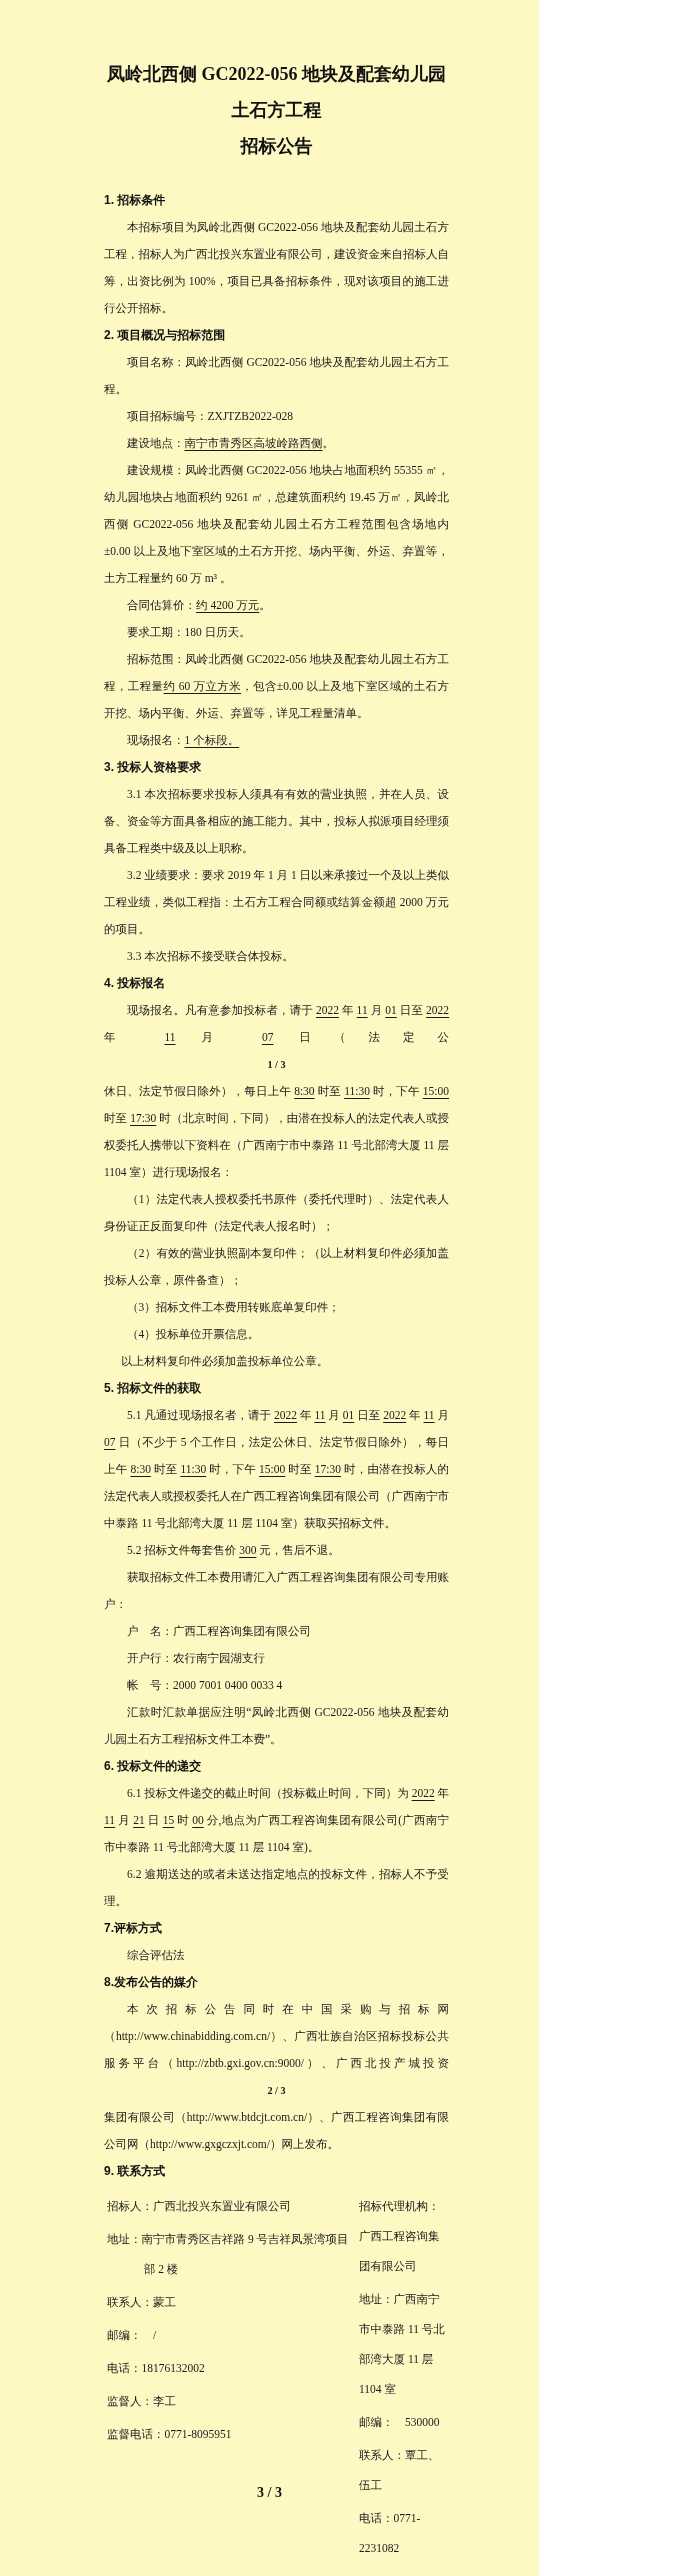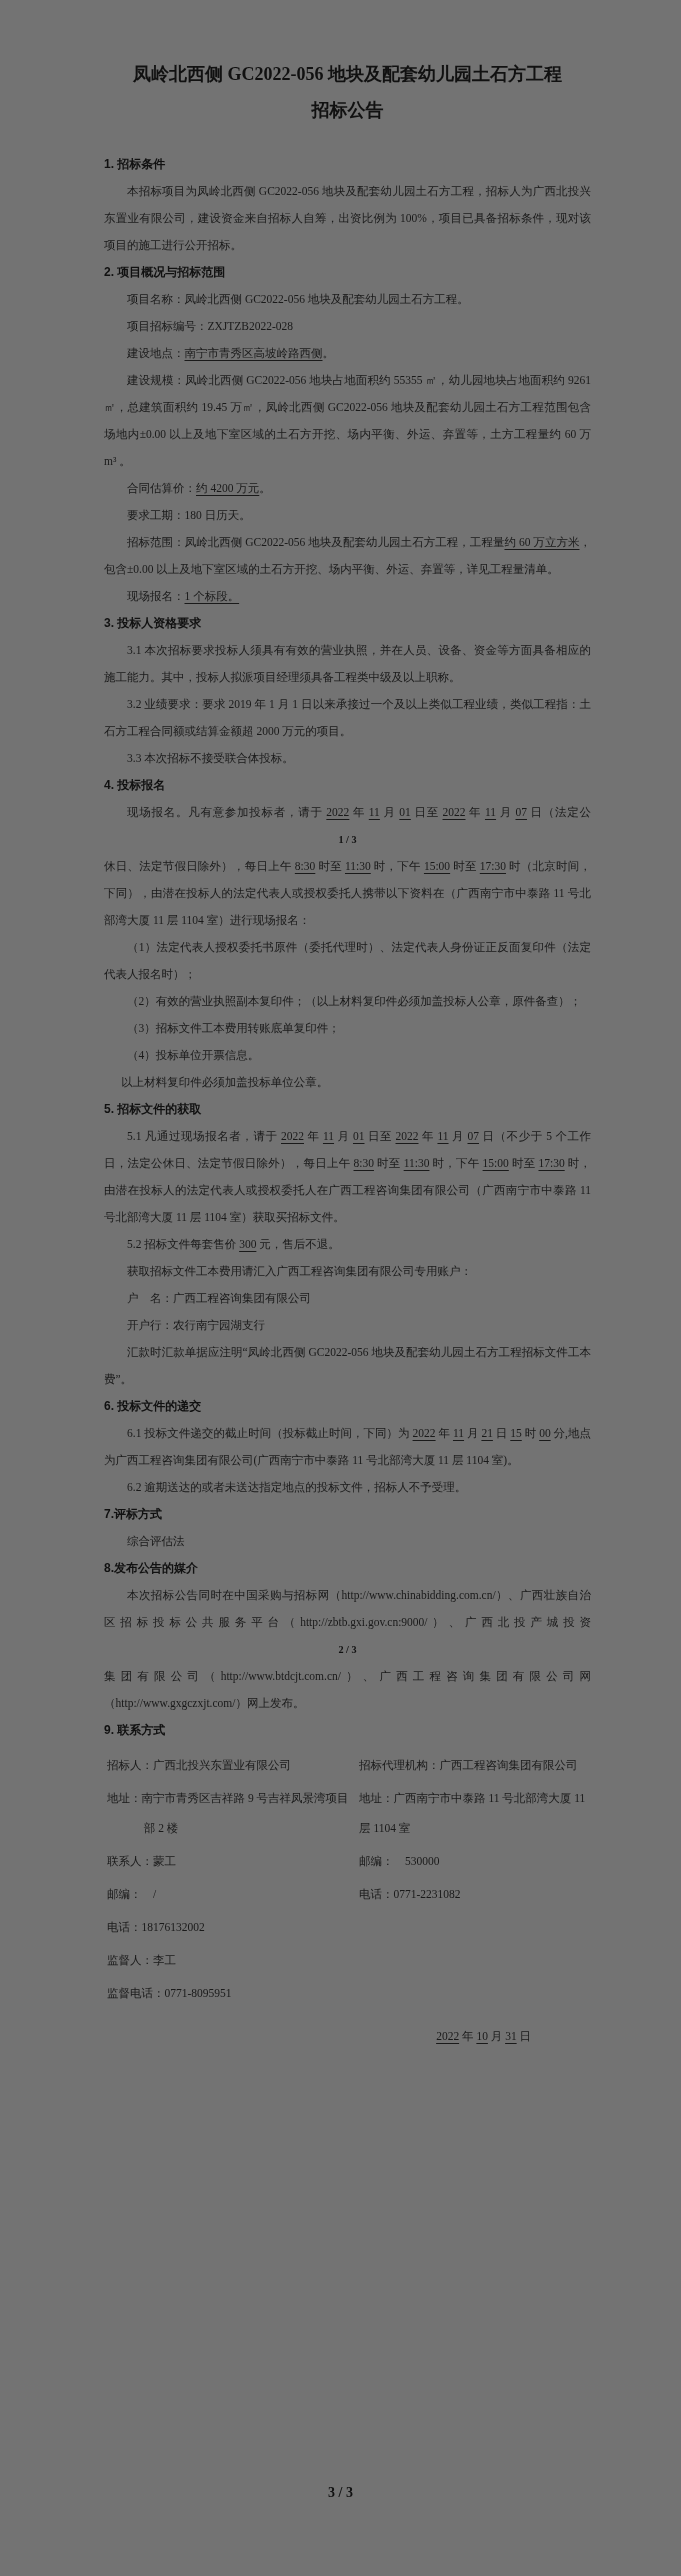--- a/index.html
+++ b/index.html
@@ -1,17 +1,17 @@
 <!DOCTYPE html>
 <html style="font-size:13.6px"><head>
 <meta charset="utf-8">
 <style>
   html,body{margin:0;padding:0;background:#ffffff;}
   .page{
-    width:681px;height:2576px;background:#737373;position:relative;overflow:hidden;
+    width:539px;height:2576px;background:#fef9c3;position:relative;overflow:hidden;
     color:#1a1a1a;
     font-family:"Liberation Serif","DejaVu Serif",serif;
     font-size:11.5px;
   }
   .content{margin:0 90px 0 104px;}
   
   .doc-title{
     margin:0;padding-top:56px;margin-bottom:23px;
     text-align:center;font-weight:bold;font-size:18px;line-height:36px;
     font-family:"Liberation Serif","DejaVu Serif",serif;color:#111;
@@ -89,20 +89,21 @@
     <p class="para ind">（3）招标文件工本费用转账底单复印件；</p>
     <p class="para ind">（4）投标单位开票信息。</p>
     <p class="para" style="text-indent:1.5em;">以上材料复印件必须加盖投标单位公章。</p>
 
     <h2 class="sec-h">5. 招标文件的获取</h2>
     <p class="para ind"><span>5.1 凡通过现场报名者，请于 </span><span class="u">2022</span><span> 年 </span><span class="u">11</span><span> 月 </span><span class="u">01</span><span> 日至 </span><span class="u">2022</span><span> 年 </span><span class="u">11</span><span> 月 </span><span class="u">07</span><span> 日（不少于 5 个工作日，法定公休日、法定节假日除外），每日上午 </span><span class="u">8:30</span><span> 时至 </span><span class="u">11:30</span><span> 时，下午 </span><span class="u">15:00</span><span> 时至 </span><span class="u">17:30</span><span> 时，由潜在投标人的法定代表人或授权委托人在广西工程咨询集团有限公司（广西南宁市中泰路 11 号北部湾大厦 11 层 1104 室）获取买招标文件。</span></p>
     <p class="para ind"><span>5.2 招标文件每套售价 </span><span class="u">300</span><span> 元，售后不退。</span></p>
     <p class="para ind">获取招标文件工本费用请汇入广西工程咨询集团有限公司专用账户：</p>
     <p class="para ind">户　名：广西工程咨询集团有限公司</p>
     <p class="para ind">开户行：农行南宁园湖支行</p>
+    <p class="para ind">帐　号：2000 7001 0400 0033 4</p>
     <p class="para ind">汇款时汇款单据应注明“凤岭北西侧 GC2022-056 地块及配套幼儿园土石方工程招标文件工本费”。</p>
 
     <h2 class="sec-h">6. 投标文件的递交</h2>
     <p class="para ind"><span>6.1 投标文件递交的截止时间（投标截止时间，下同）为 </span><span class="u">2022</span><span> 年 </span><span class="u">11</span><span> 月 </span><span class="u">21</span><span> 日 </span><span class="u">15</span><span> 时 </span><span class="u">00</span><span> 分,地点为广西工程咨询集团有限公司(广西南宁市中泰路 11 号北部湾大厦 11 层 1104 室)。</span></p>
     <p class="para ind">6.2 逾期送达的或者未送达指定地点的投标文件，招标人不予受理。</p>
 
     <h2 class="sec-h">7.评标方式</h2>
     <p class="para ind">综合评估法</p>
 
     <h2 class="sec-h">8.发布公告的媒介</h2>
@@ -118,20 +119,21 @@
         <div class="row">联系人：蒙工</div>
         <div class="row">邮编：　/</div>
         <div class="row">电话：18176132002</div>
         <div class="row">监督人：李工</div>
         <div class="row">监督电话：0771-8095951</div>
       </div>
       <div class="col right">
         <div class="row">招标代理机构：广西工程咨询集团有限公司</div>
         <div class="row">地址：广西南宁市中泰路 11 号北部湾大厦 11 层 1104 室</div>
         <div class="row">邮编：　530000</div>
+        <div class="row">联系人：覃工、伍工</div>
         <div class="row">电话：0771-2231082</div>
       </div>
     </div>
 
     <div class="date-line"><span class="u">2022</span><span> 年 </span><span class="u">10</span><span> 月 </span><span class="u">31</span><span> 日</span></div>
 
   </div>
 
   <div class="footer-mark">3 / 3</div>
 </div>

